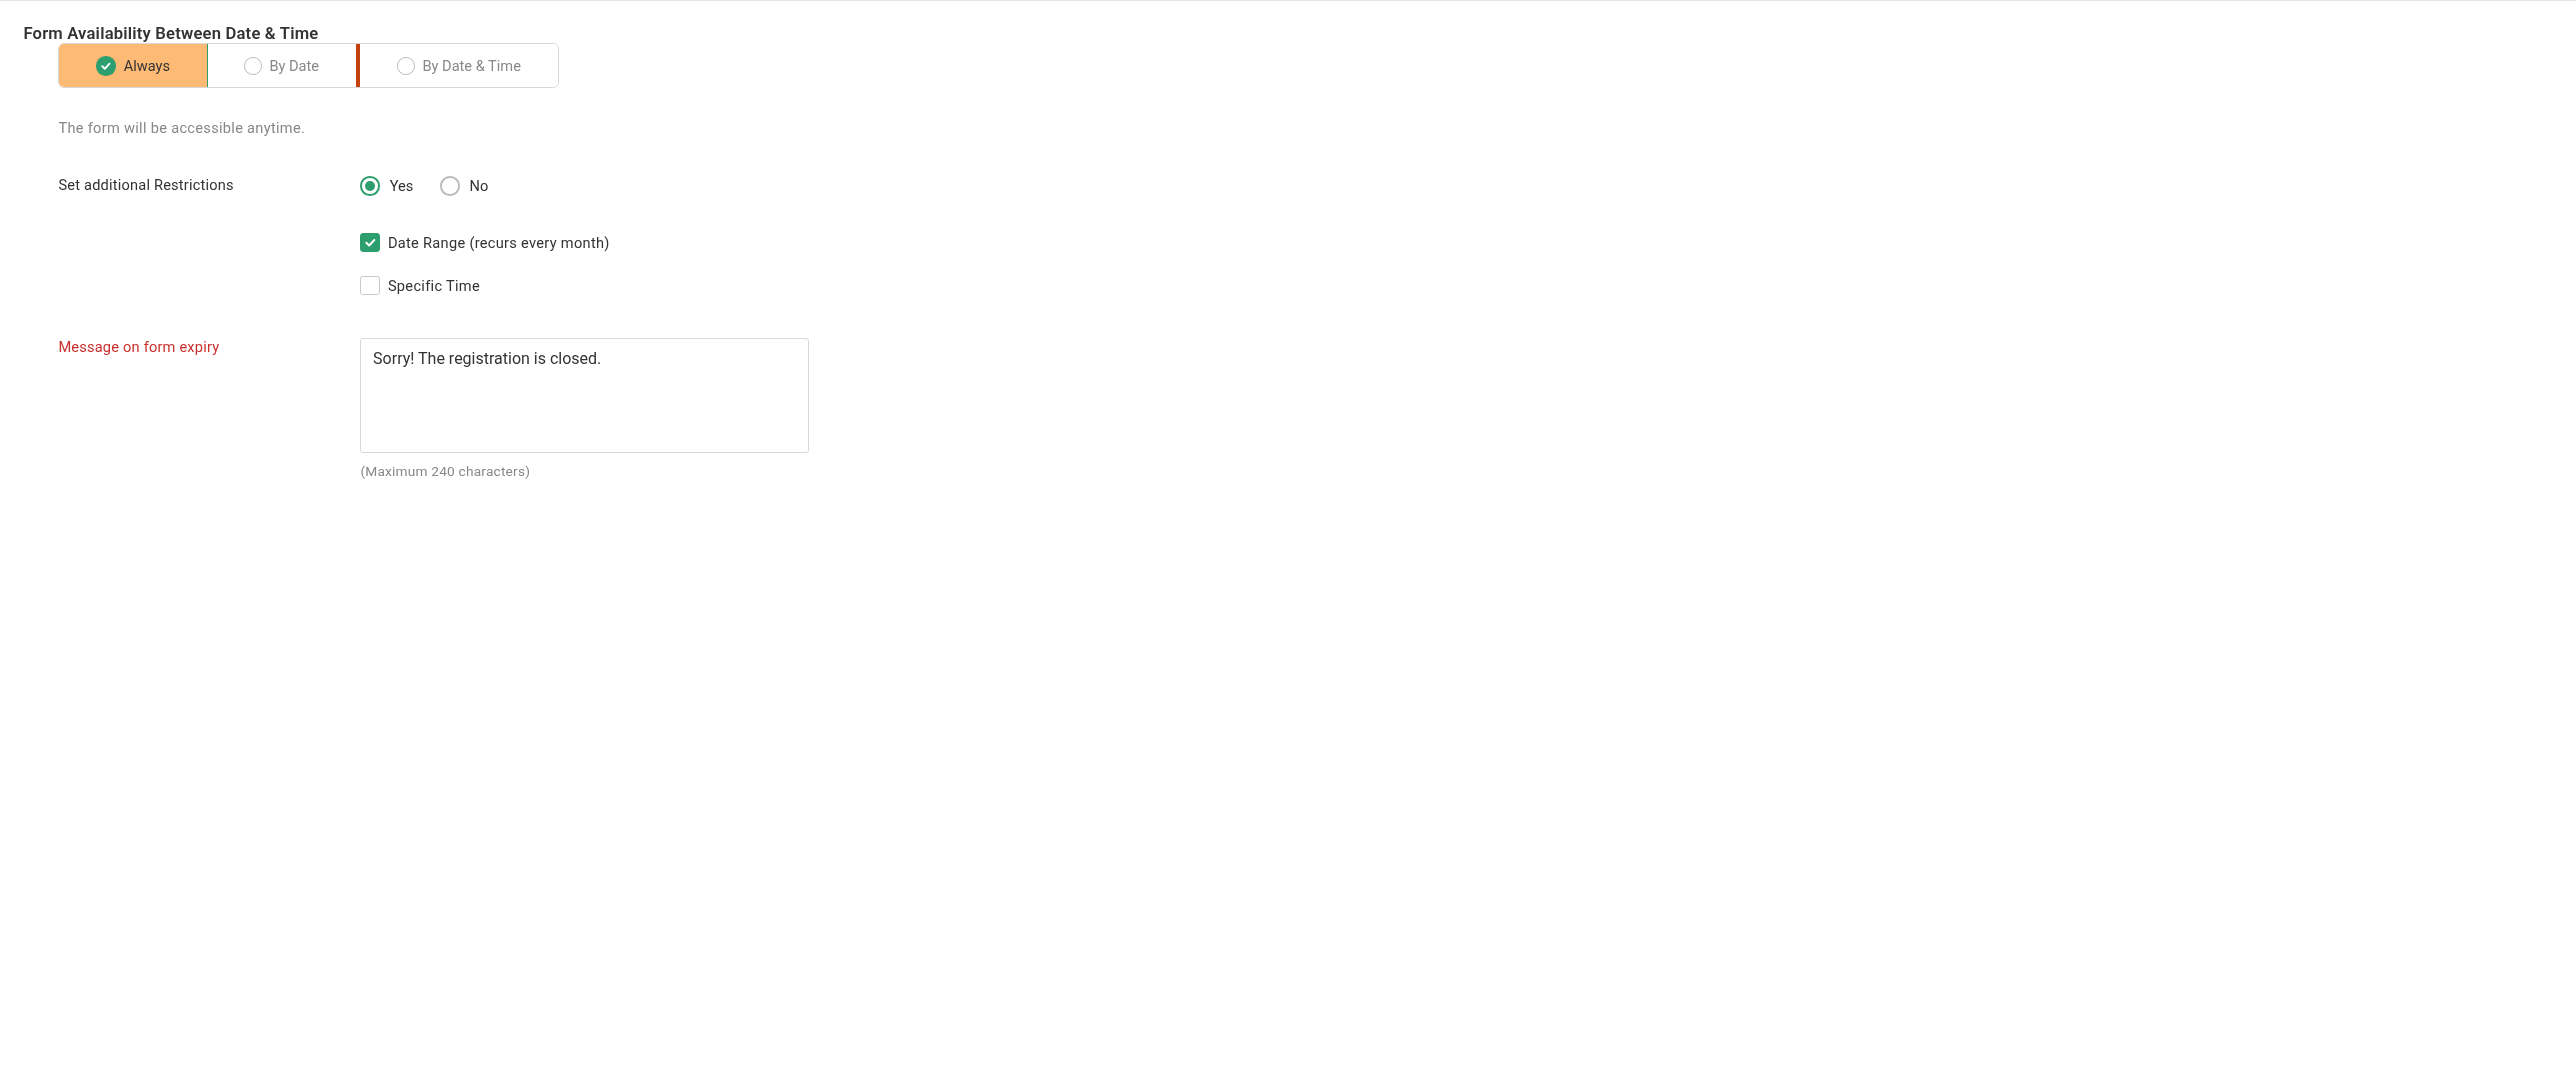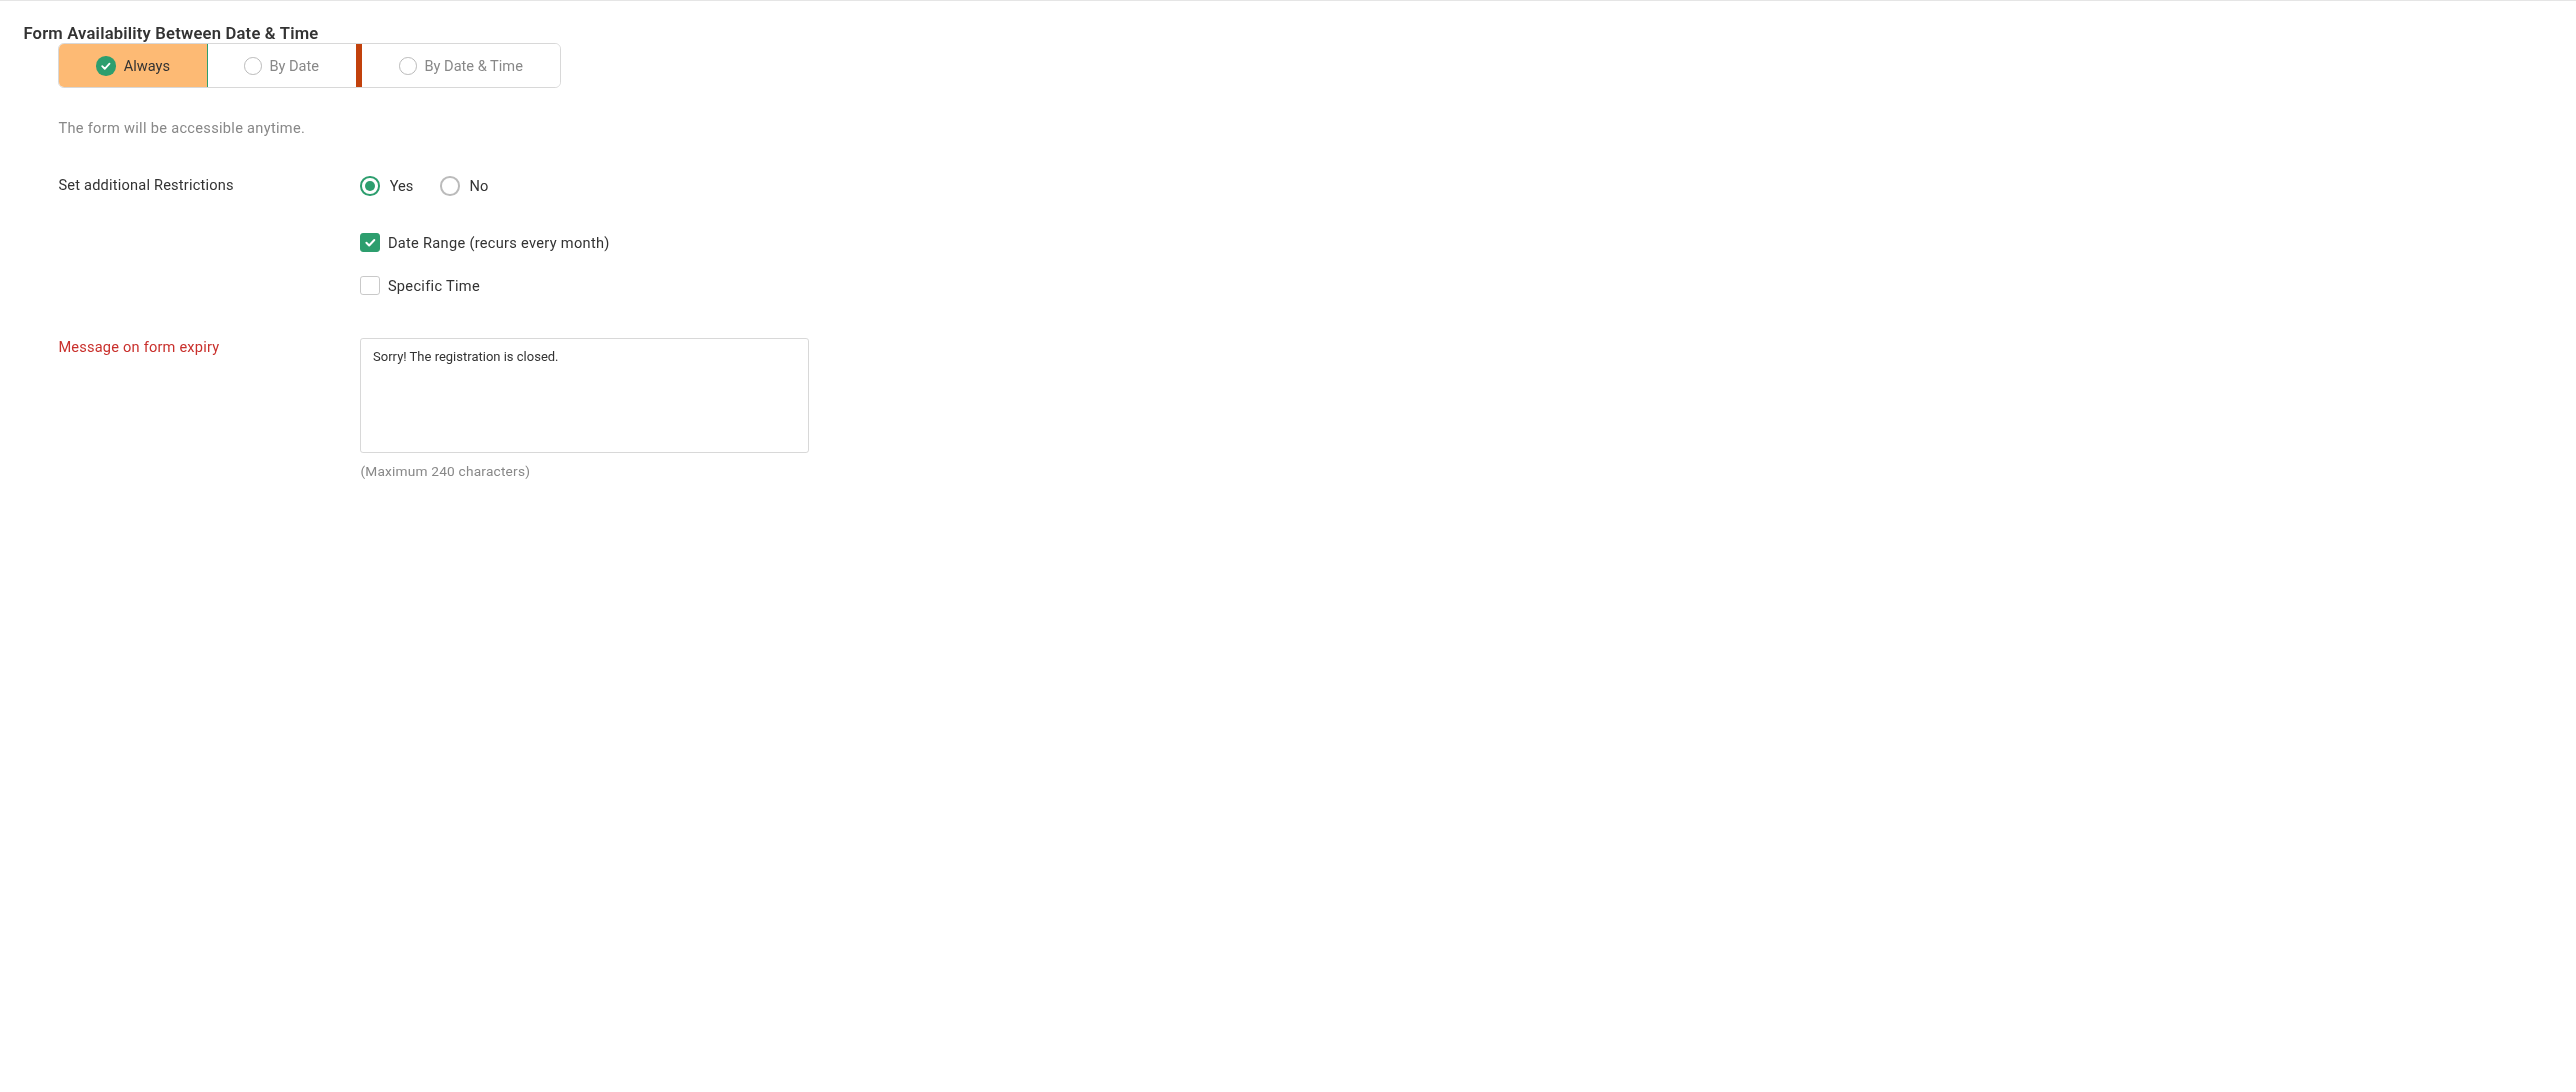--- a/index.html
+++ b/index.html
@@ -36,21 +36,21 @@
     }
     .tab {
       display: flex;
       align-items: center;
       justify-content: center;
       gap: 7.8px;
       padding: 11.7px 37px;
       cursor: pointer;
       color: #888;
       font-size: 14.6px;
-      border-right: 6px solid #c2410c;
+      border-right: 4px solid #c2410c;
       background: #fff;
     }
     .tab:last-child {
       border-right: none;
     }
     .tab.selected {
       border: 1px solid #2d9e6e;
       background: #fdba74;
       color: #333;
       margin: -1px;
@@ -190,21 +190,21 @@
       width: 33px;
     }
     .textarea-wrap {
       display: flex;
       flex-direction: column;
     }
     .textarea {
       border: 1px solid #d8d8d8;
       border-radius: 2.9px;
       padding: 9.8px 11.7px;
-      font-size: 13px;
+      font-size: 16px;
       width: 449px;
       height: 115px;
       color: #333;
       font-family: inherit;
       resize: none;
     }
     .char-limit {
       color: #888;
       font-size: 13.7px;
       margin-top: 9.8px;

